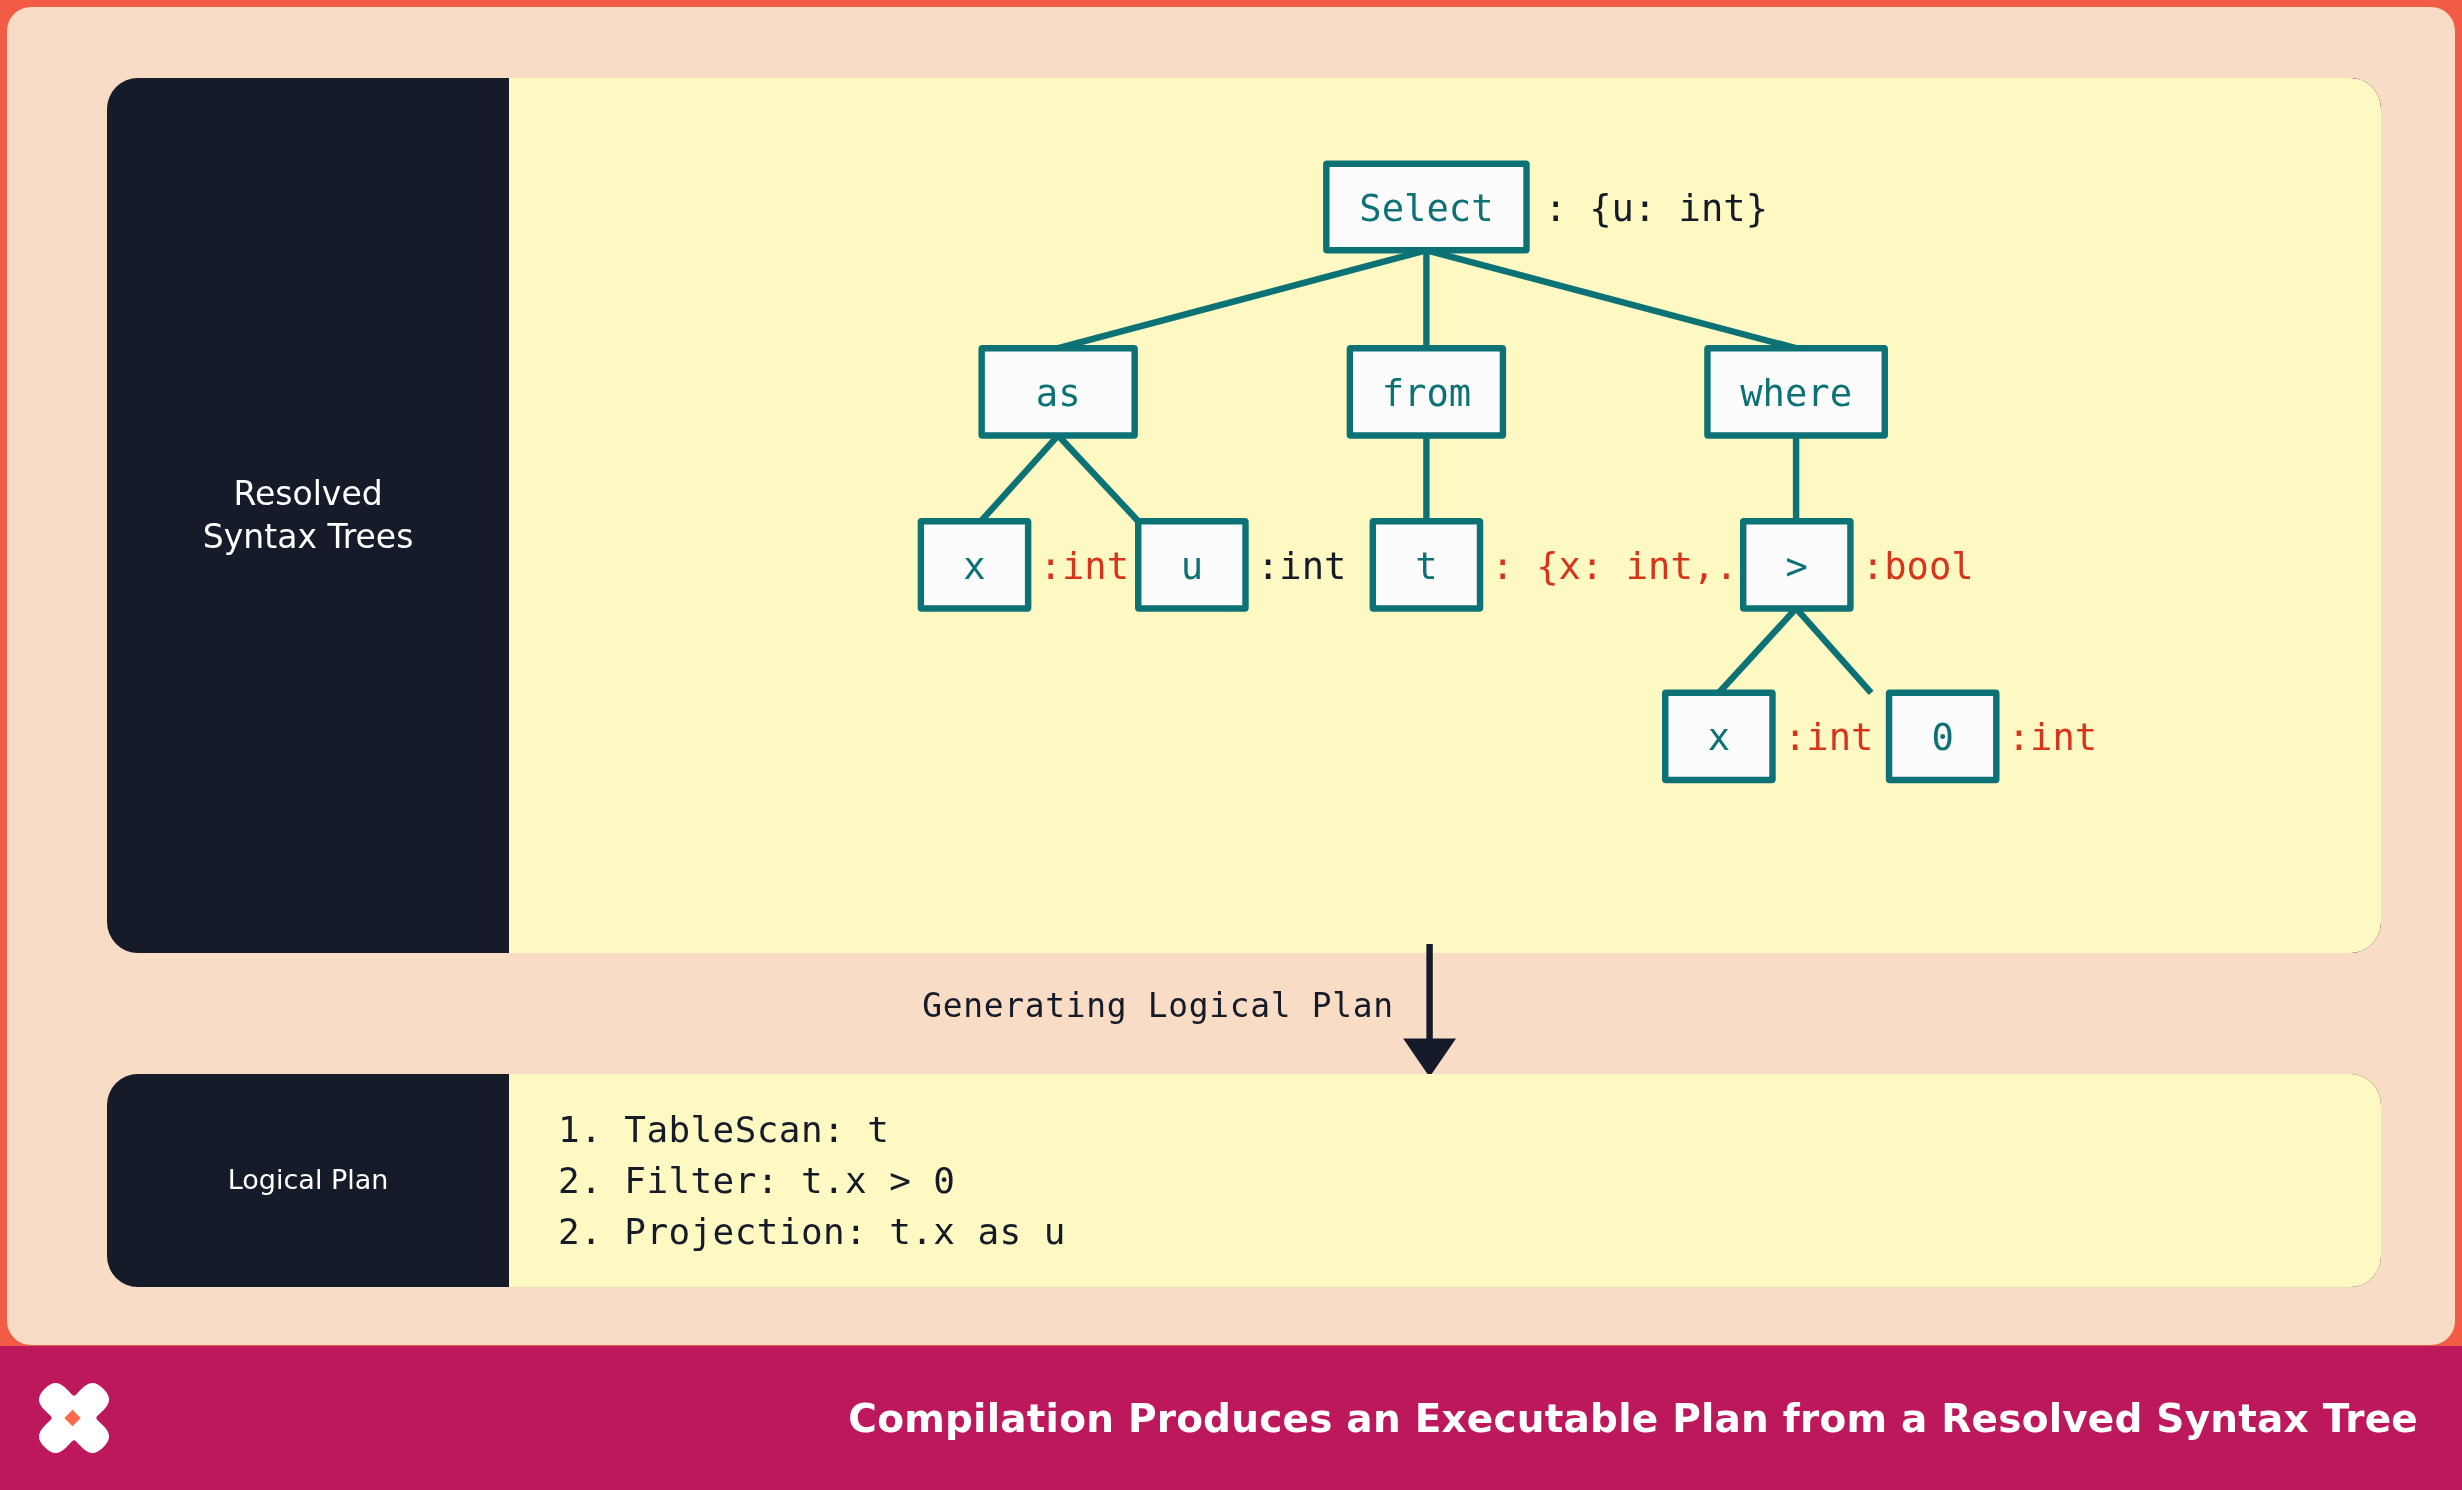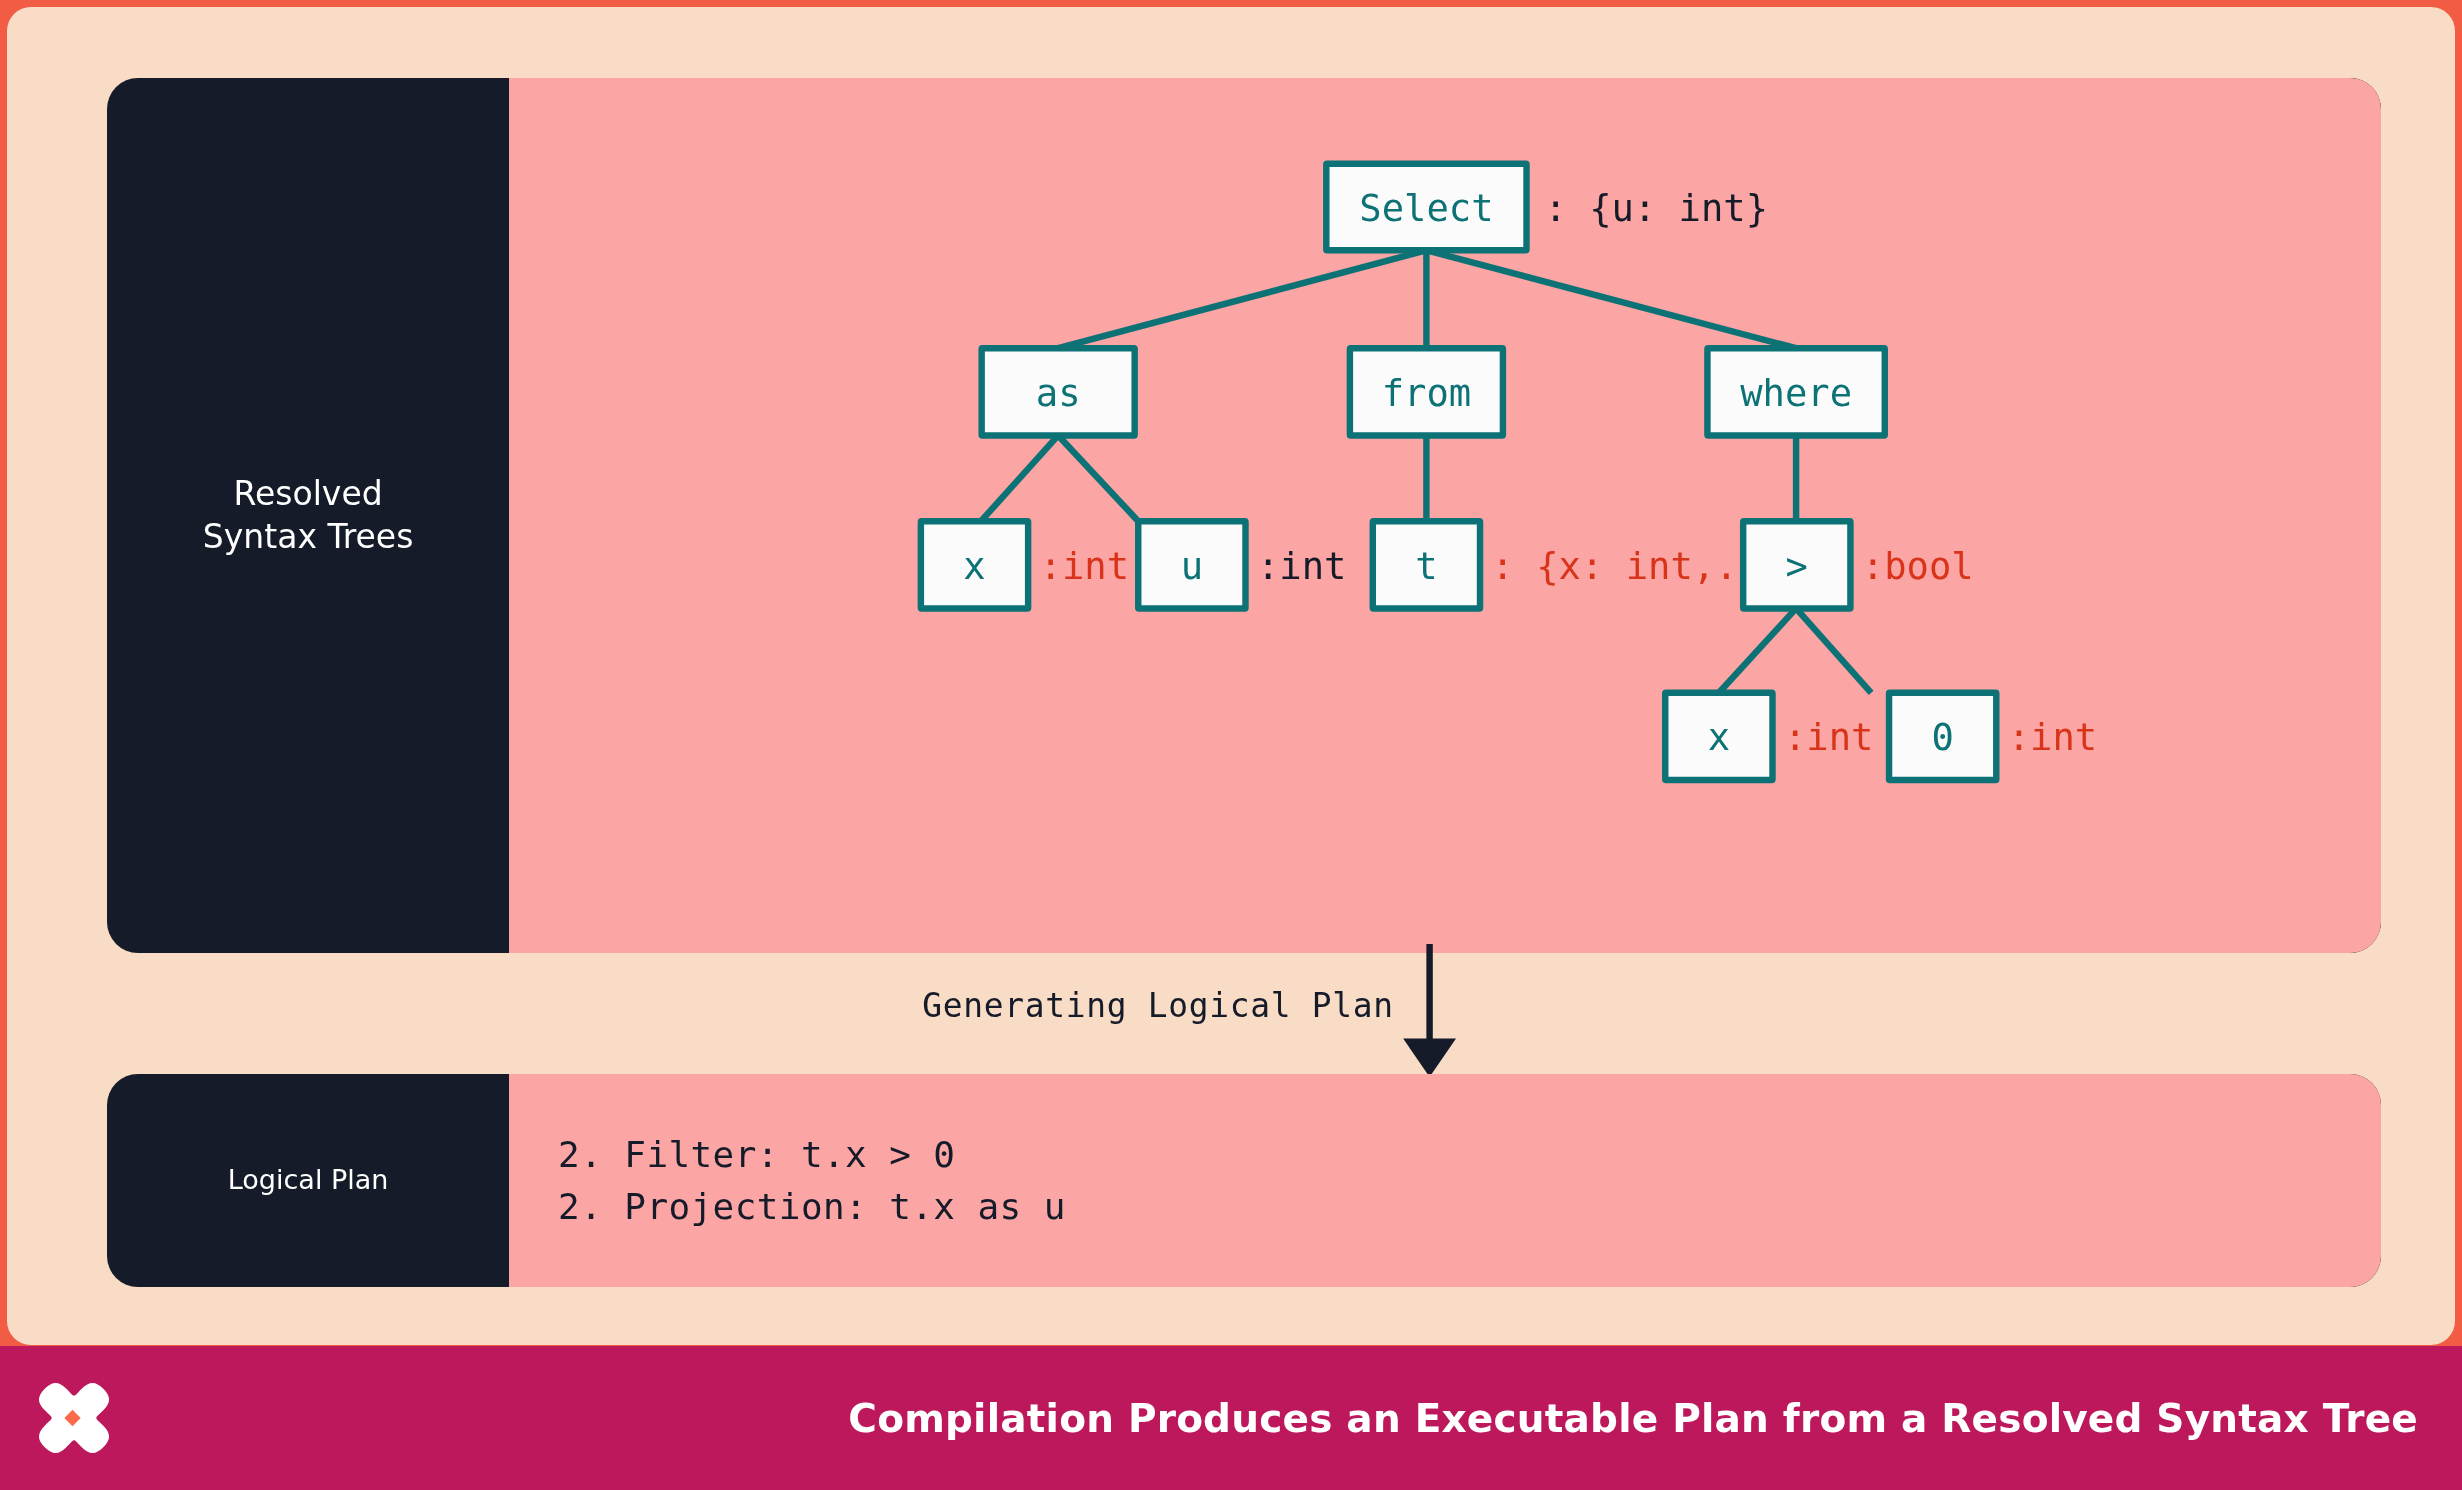--- a/index.html
+++ b/index.html
@@ -45,21 +45,21 @@
     display: flex;
     align-items: center;
     justify-content: center;
     color: #FFFFFF;
     text-align: center;
     line-height: 1.28;
     font-weight: 400;
   }
   .card-body {
     flex: 1 1 auto;
-    background: #fca5a5;
+    background: #fef9c3;
     position: relative;
   }
 
   
   #tree-card {
     left: 100px;
     top: 71px;
     width: 2274px;
     height: 875px;
   }
@@ -271,20 +271,21 @@
     <svg id="connector" viewBox="0 0 3444 200">
       <line x1="1990" y1="0" x2="1990" y2="148" stroke="#151B28" stroke-width="9"></line>
       <polygon points="1990,186 1953,132 2027,132" fill="#151B28"></polygon>
       <text class="conn-label" x="1940" y="86">Generating Logical Plan</text>
     </svg>
 
     <div class="card" id="plan-card">
       <div class="card-rail">Logical Plan</div>
       <div class="card-body">
         <ol class="plan-list">
+          <li>1. TableScan: t</li>
           <li>2. Filter: t.x &gt; 0</li>
           <li>2. Projection: t.x as u</li>
         </ol>
       </div>
     </div>
 
   </div>
 
   <div class="banner">
     <svg class="banner-logo" viewBox="0 0 100 100">

